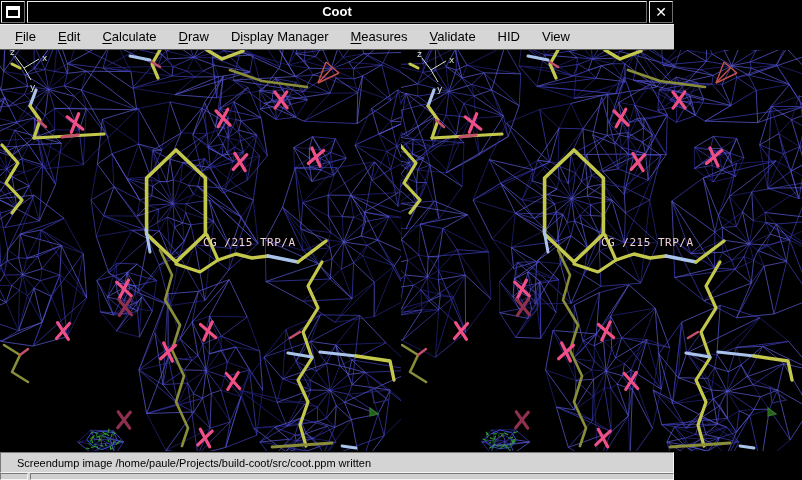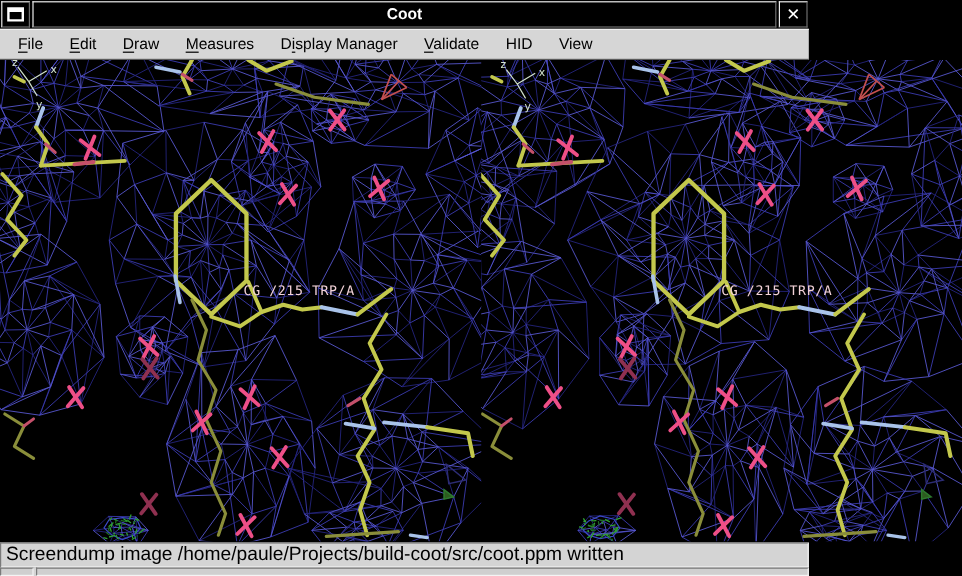--- a/index.html
+++ b/index.html
@@ -20,21 +20,21 @@
            display:flex;align-items:center;padding-left:4px;box-sizing:border-box;}
   .menu-item{font-size:13px;color:#000;padding:3px 11px;cursor:default;white-space:nowrap;}
   .menu-item u{text-decoration:underline;text-underline-offset:2px;}
 
   
   #gl{display:block;background:#000;}
 
   
   .statusbar{height:21px;background:#d4d4d4;box-sizing:border-box;display:flex;align-items:center;
              border:1px solid;border-color:#7a7a7a #f4f4f4 #f4f4f4 #7a7a7a;margin-top:1px;}
-  .statusbar span{font-size:16px;color:#000;padding-left:4px;white-space:nowrap;}
+  .statusbar span{font-size:11px;color:#000;padding-left:16px;white-space:nowrap;}
   .bottomstrip{height:7px;background:#d4d4d4;display:flex;}
   .bs-cell{box-sizing:border-box;border:1px solid;border-color:#7a7a7a #f4f4f4 #f4f4f4 #7a7a7a;background:#cfcfcf;}
   .bs-left{width:28px;margin-right:2px;}
   .bs-rest{flex:1;}
 </style>
 </head>
 <body>
 
 <div class="window">
   <div class="titlebar">
@@ -45,23 +45,24 @@
       <span class="tb-title">Coot</span>
     </div>
     <div class="tb-seg tb-btn">
       <span class="closex">✕</span>
     </div>
   </div>
 
   <div class="menubar" id="menubar">
       <span class="menu-item"><u>F</u>ile</span>
       <span class="menu-item"><u>E</u>dit</span>
+      <span class="menu-item"><u>C</u>alculate</span>
       <span class="menu-item"><u>D</u>raw</span>
+      <span class="menu-item">D<u>i</u>splay Manager</span>
       <span class="menu-item"><u>M</u>easures</span>
-      <span class="menu-item">D<u>i</u>splay Manager</span>
       <span class="menu-item"><u>V</u>alidate</span>
       <span class="menu-item">HID</span>
       <span class="menu-item">View</span>
     </div>
 
   <svg id="gl" width="802" height="402" xmlns="http://www.w3.org/2000/svg">
       <rect x="0" y="0" width="802" height="402" fill="#000000"></rect>
       <svg x="0" y="0" width="401" height="402">
         <g>
           <path d="M74.3 46.3L69.2 58.2M74.3 46.3L81.4 40.0M54.5 58.5L79.2 80.3M54.5 58.5L54.6 79.7M45.0 65.6L54.6 79.7M36.3 57.0L30.6 50.8M36.3 57.0L17.1 72.9M30.6 50.8L17.1 72.9M24.4 44.4L1.0 40.0M48.5 39.3L24.4 44.4M25.1 25.1L3.7 21.3M34.1 18.6L5.1 -7.1M54.5 21.4L57.9 -13.1M54.5 21.4L67.4 13.6M48.5 39.3L54.5 21.4M67.3 23.3L64.1 35.9M48.5 39.3L67.3 23.3M81.4 40.0L86.3 58.7M86.3 58.7L83.3 114.9M79.2 80.3L54.6 79.7M79.2 80.3L45.0 118.6M54.6 79.7L45.0 118.6M54.6 79.7L11.2 106.1M33.4 88.0L-26.3 93.5M17.1 72.9L8.7 56.4M17.1 72.9L-41.4 58.6M1.0 40.0L-34.3 23.0M3.7 21.3L5.5 -37.2M34.1 -5.1L83.3 -34.8M57.9 -13.1L83.3 -34.8M57.9 -13.1L114.1 -11.9M86.4 21.2L81.4 40.0M136.7 59.7L108.3 87.5M108.3 87.5L83.3 114.9M83.3 114.9L45.0 118.6M45.0 118.6L11.2 106.1M-14.5 -4.6L5.5 -37.2M83.3 -34.8L114.1 -11.9M114.1 -11.9L130.9 21.6M83.3 -34.8L64.1 35.9M83.3 114.9L33.4 88.0M34.1 18.6L83.3 -34.8M34.1 18.6L57.9 -13.1M34.1 18.6L57.9 -13.1M45.0 118.6L30.6 50.8" fill="none" stroke="#23237a" stroke-width="0.8" stroke-opacity="0.95"></path>

